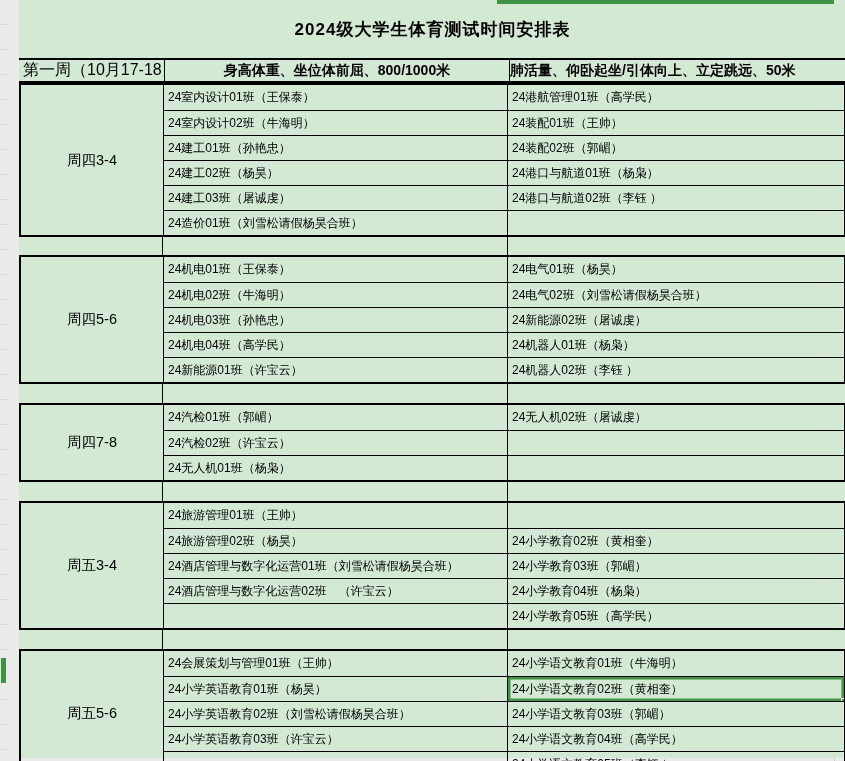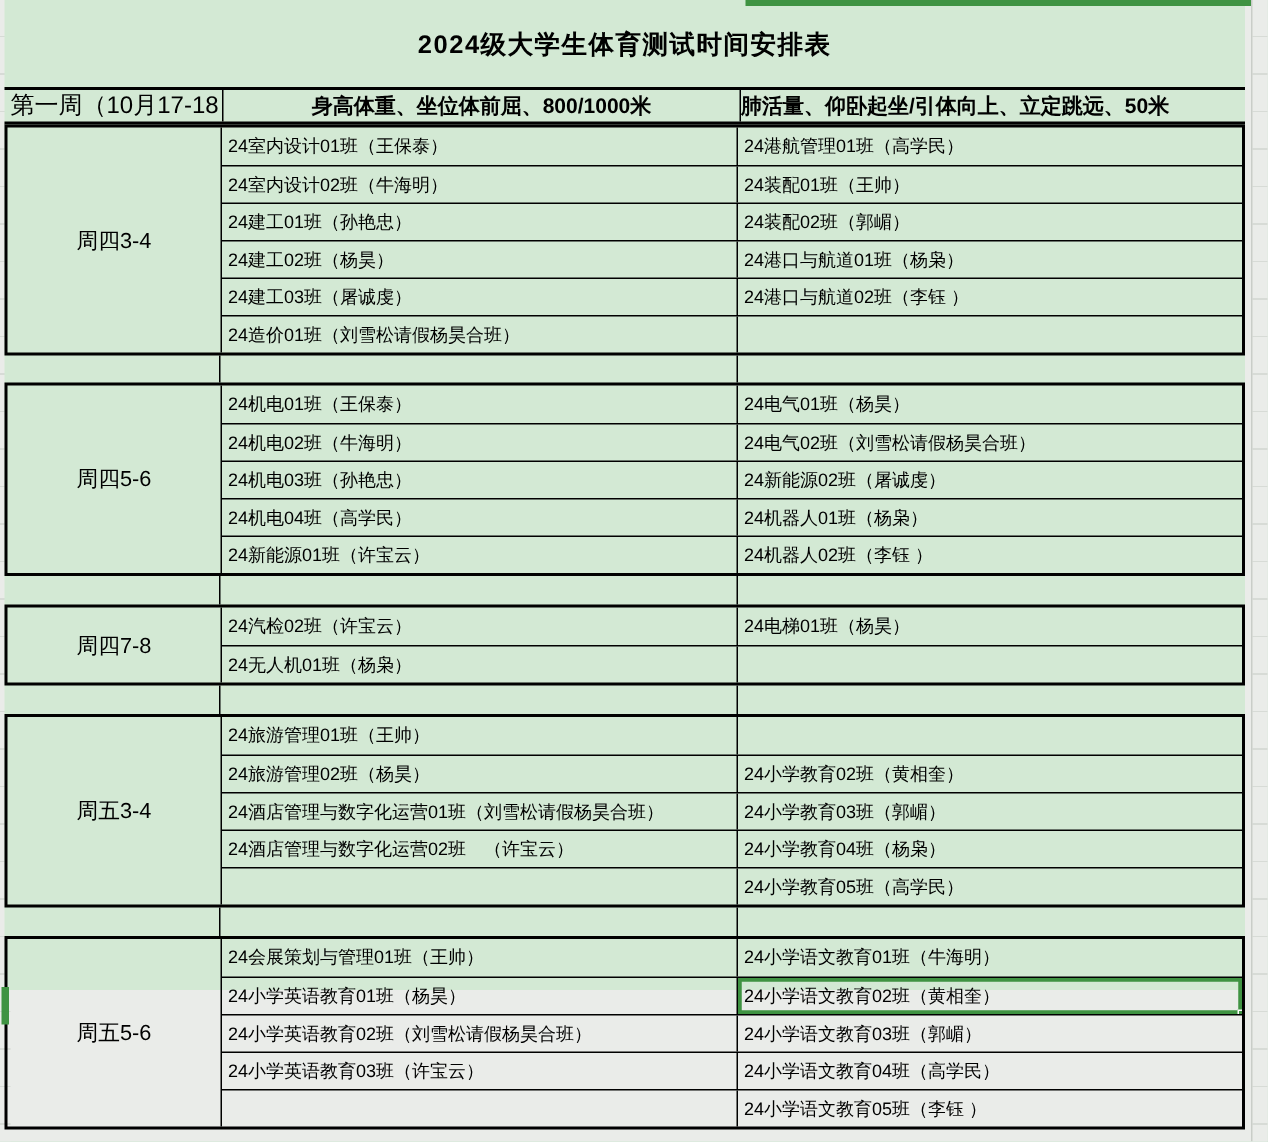--- a/index.html
+++ b/index.html
@@ -17,21 +17,21 @@
   }
   
   .side-strip{position:absolute;top:0;bottom:0;background:
     repeating-linear-gradient(to bottom, transparent 0 24px, #d7dbd6 24px 25px), var(--outside);}
   #left-strip{left:0;width:7px;}
   #right-strip{left:834px;width:11px;border-left:1px solid #c9cdc8;}
   
   #col-highlight{position:absolute;top:0;left:497px;width:337px;height:4px;background:var(--sel-green);z-index:6;}
   #row-highlight{position:absolute;top:658px;left:1px;width:5px;height:25px;background:var(--sel-green);z-index:6;}
 
-  #table-area{position:absolute;left:3px;top:0;width:827px;height:660px;background:var(--cell-green);}
+  #table-area{position:absolute;left:19px;top:0;width:827px;height:758px;background:var(--cell-green);}
 
   .title-row{height:58px;display:flex;align-items:center;justify-content:center;}
   .title-row .t{font-size:17px;font-weight:bold;letter-spacing:1px;}
 
   .header-row{height:25px;display:flex;border-top:2px solid var(--grid);border-bottom:2px solid var(--grid);box-sizing:border-box;}
   .header-row .hc{box-sizing:border-box;display:flex;align-items:center;overflow:hidden;white-space:nowrap;}
   .hc.week{width:145px;justify-content:flex-start;padding-left:4px;font-size:16px;}
   .hc.mid{width:345px;justify-content:center;font-weight:bold;font-size:14px;border-left:1px solid var(--grid);}
   .hc.last{width:337px;justify-content:flex-start;font-weight:bold;font-size:14px;border-left:1px solid var(--grid);}
 
@@ -143,22 +143,25 @@
       <div class="gap" style="height: 19px;">
         <div class="vline v1"></div>
         <div class="vline v2"></div>
       </div>
       <div class="group">
         <div class="time-col">
           <span>周四7-8</span>
         </div>
         <div class="rows-col">
           <div class="g-row">
+            <div class="cell left">24汽检01班（郭嵋）</div>
+            <div class="cell right">24无人机02班（屠诚虔）</div>
+          </div>
+          <div class="g-row">
             <div class="cell left">24汽检02班（许宝云）</div>
-            <div class="cell right">24电梯01班（杨昊）</div>
           </div>
           <div class="g-row">
             <div class="cell left">24无人机01班（杨枭）</div>
           </div>
         </div>
       </div>
       <div class="gap" style="height: 19px;">
         <div class="vline v1"></div>
         <div class="vline v2"></div>
       </div>

